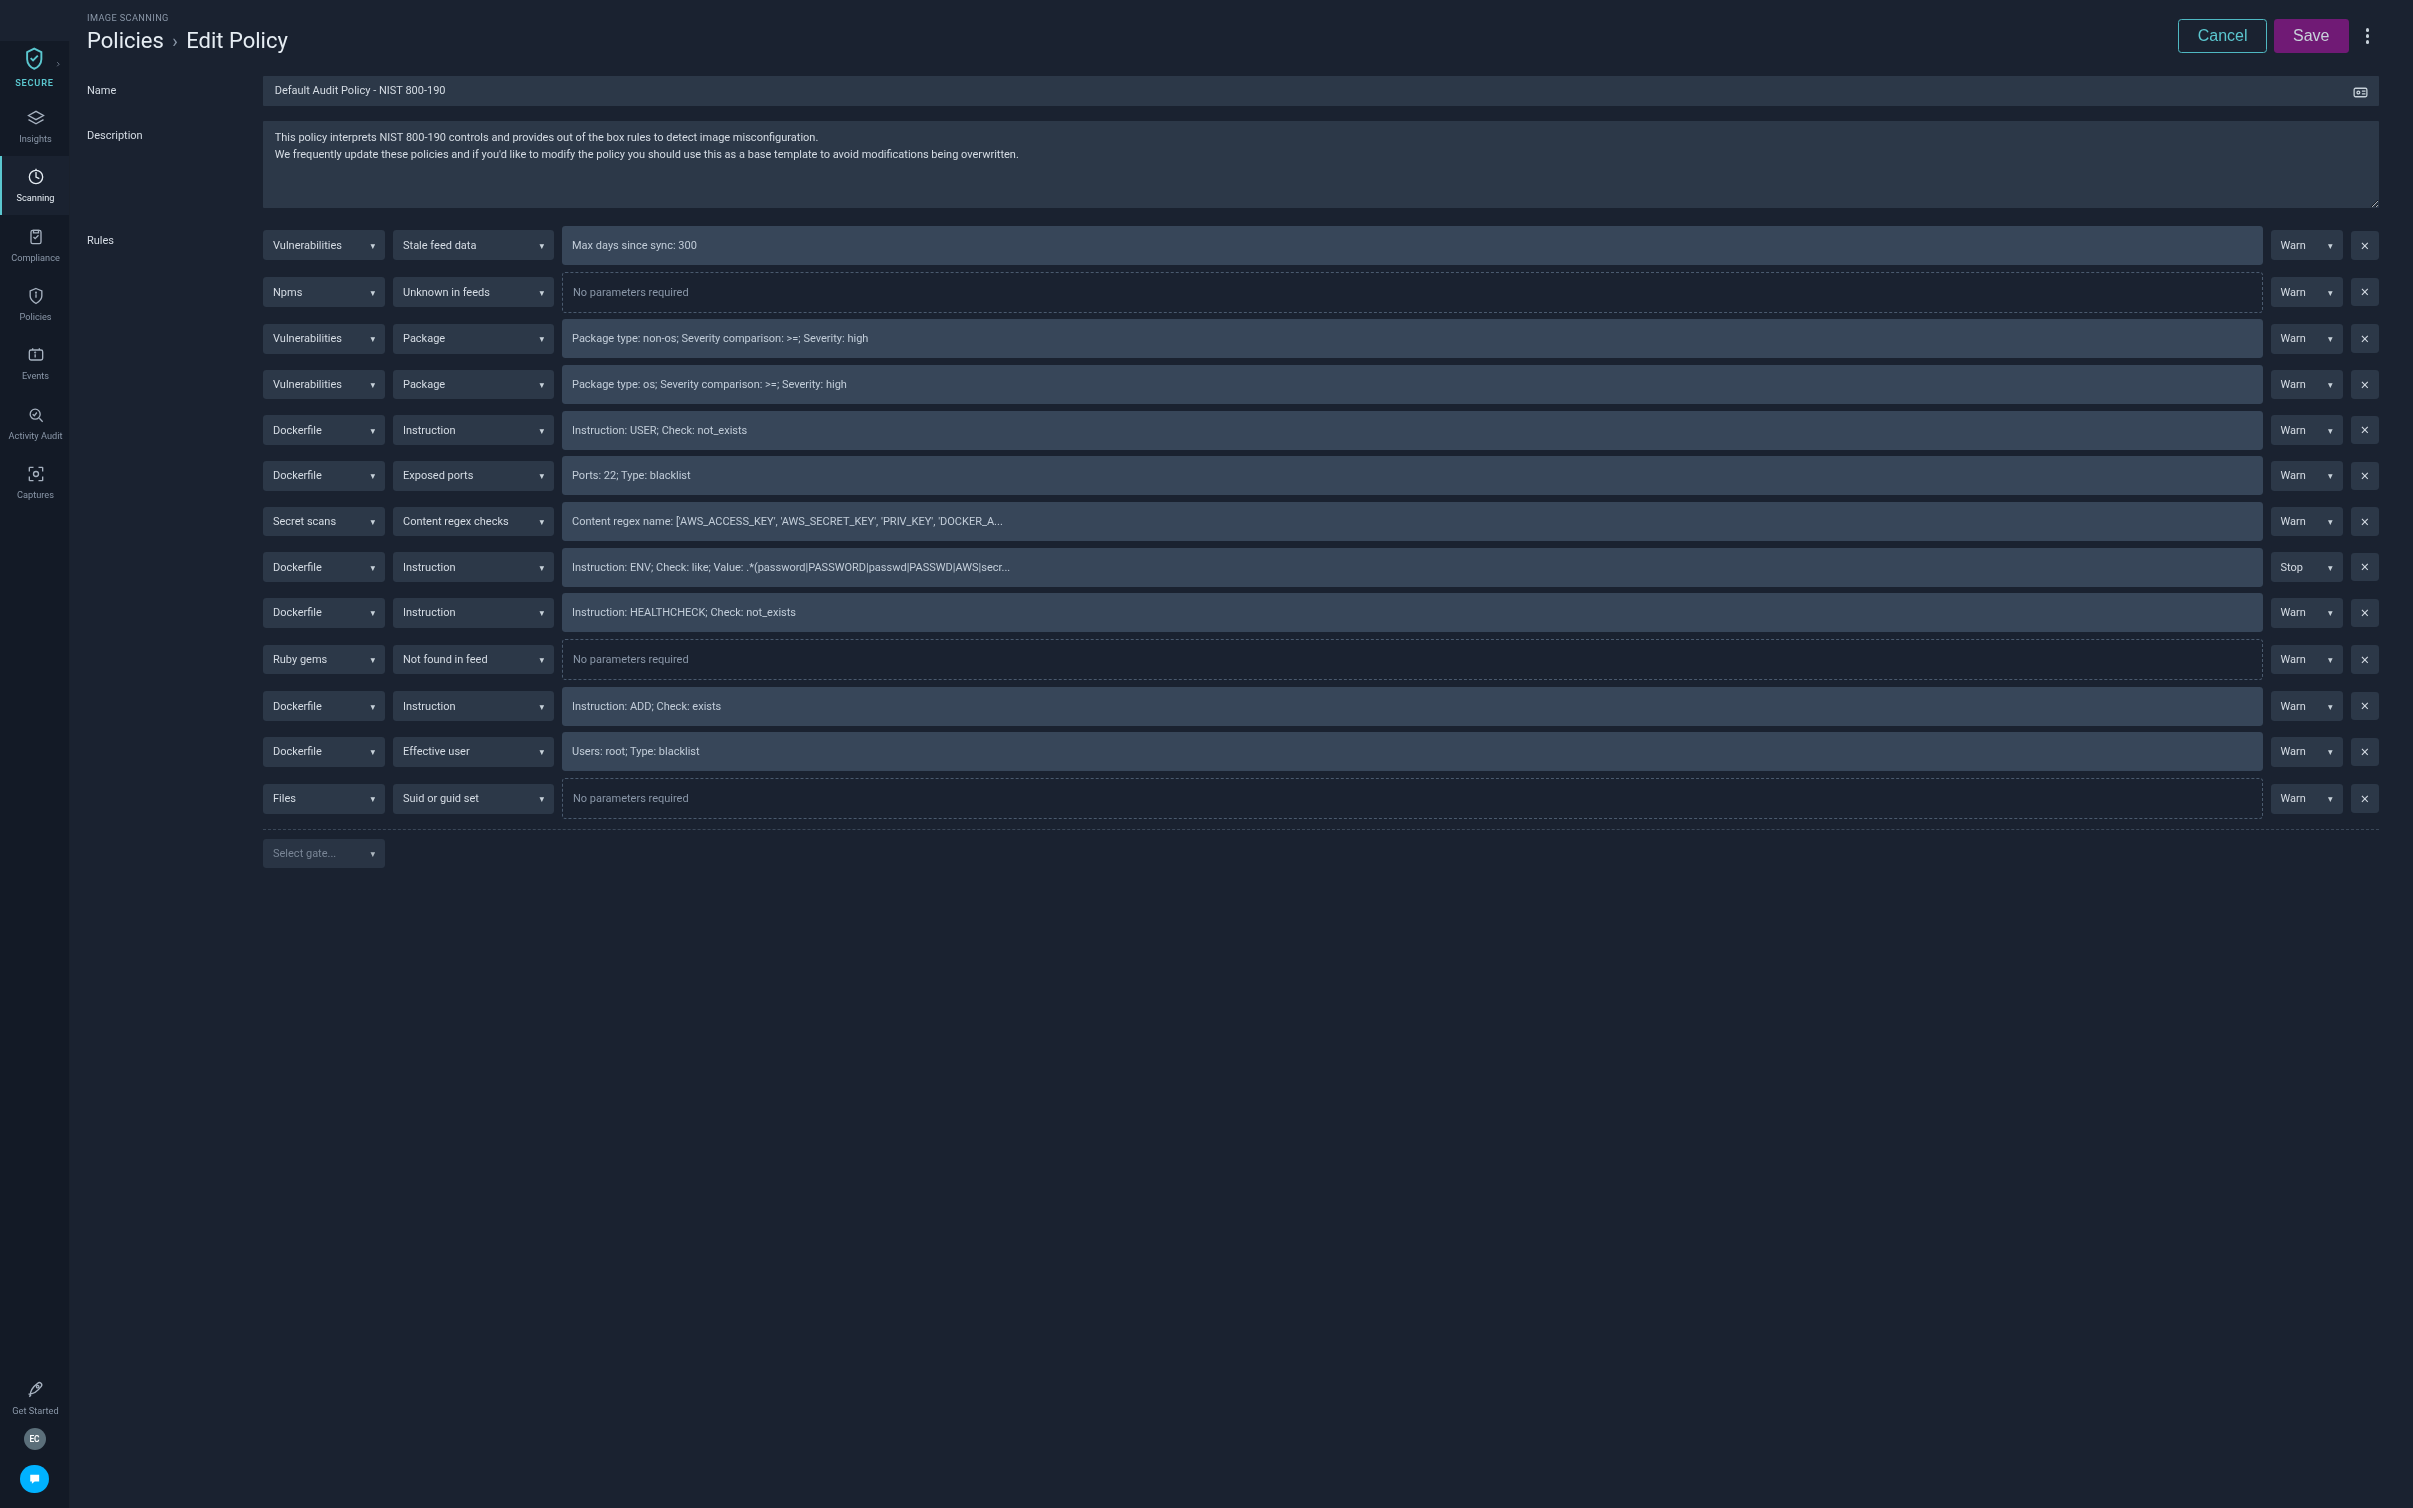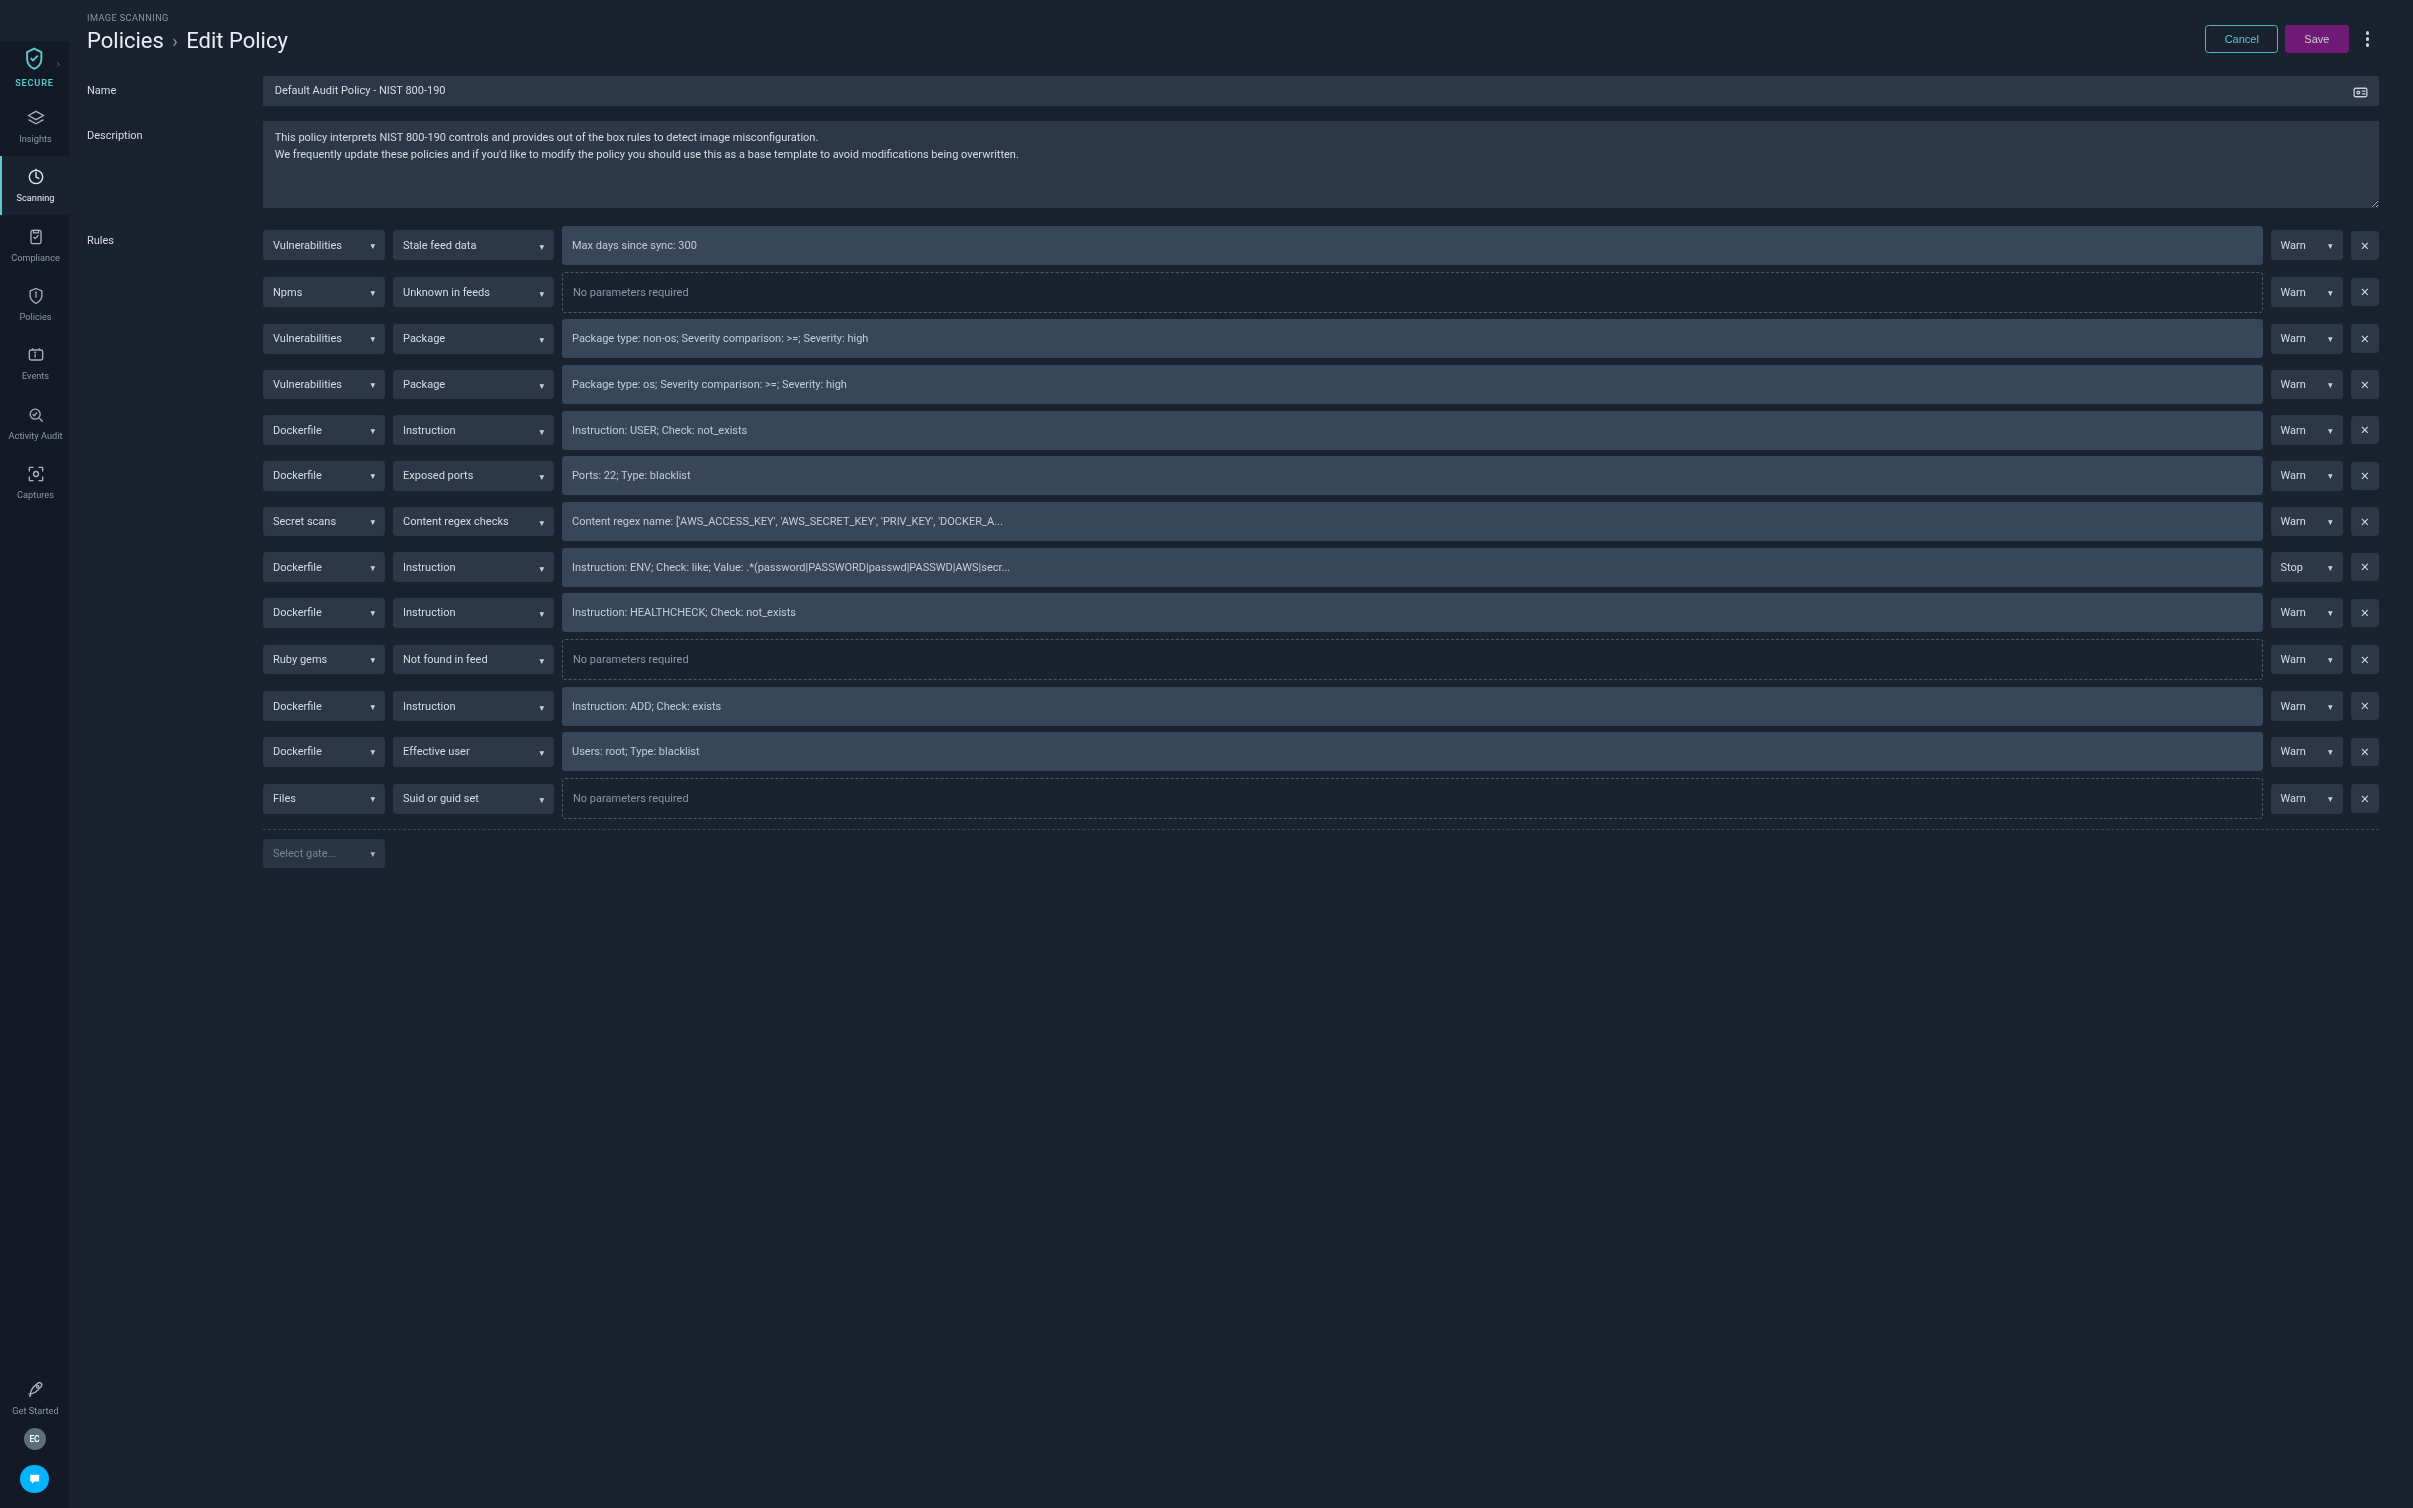--- a/index.html
+++ b/index.html
@@ -67,21 +67,21 @@
     display:flex; align-items:flex-end; justify-content:space-between;
   }
   .header-left {}
   .overline { font-size:9.2px; letter-spacing:0.4px; color:#8a97a8; margin-bottom:5px; }
   .breadcrumb { display:flex; align-items:center; gap:8.4px; }
   .breadcrumb a { color:#e6edf3; font-size:22px; font-weight:400; text-decoration:none; }
   .breadcrumb .sep { color:#8a97a8; font-size:18.4px; }
   .breadcrumb .current { color:#e6edf3; font-size:22px; font-weight:400; }
   .header-right { display:flex; align-items:center; gap:6.7px; }
   .btn {
-    padding: 6.7px 18.4px; border-radius:3.4px; font-size:11px; cursor:pointer;
+    padding: 6.7px 18.4px; border-radius:3.4px; font-size:16px; cursor:pointer;
     border:0.8px solid transparent; background:transparent; color:inherit;
   }
   .btn-outline { border-color:#4fb8c2; color:#5bc7cf; }
   .btn-primary { background:#701a75; color:#c8d2da; }
   .kebab { width:23.5px; display:flex; flex-direction:column; align-items:center; gap:2.5px; cursor:pointer; padding:5px; }
   .kebab span { width:3.4px; height:3.4px; border-radius:50%; background:#c8d2da; }
 
   .content {
     flex:1; overflow-y:auto; padding: 0 34px 17px 17px;
   }
@@ -100,21 +100,21 @@
 
   
   .rules { flex:1; display:flex; flex-direction:column; gap:6.7px; }
   .rule-row { display:flex; gap:8px; align-items:center; }
   .sel {
     background:#2c3848; border-radius:3.4px; padding:8.4px 10px;
     display:flex; align-items:center; justify-content:space-between;
     font-size:11px; color:#d5dce4; cursor:pointer; flex-shrink:0;
   }
   .sel.gate { width:122px; }
-  .sel.trigger { width:161px;align-items:flex-end; }
+  .sel.trigger { width:161px; }
   .sel.action { width:72px; }
   .sel .chev { color:#c8d2da; font-size:9.2px; margin-left:5px; }
   .params {
     flex:1; background:#374659; border-radius:3.4px; padding:13px 10px;
     font-size:11px; color:#c2cdd9; min-width:0;
   }
   .params.truncate { white-space:nowrap; overflow:hidden; text-overflow:ellipsis; }
   .params.empty {
     background:transparent; border:0.8px dashed #4a5a6e; color:#8a97a8;
   }

